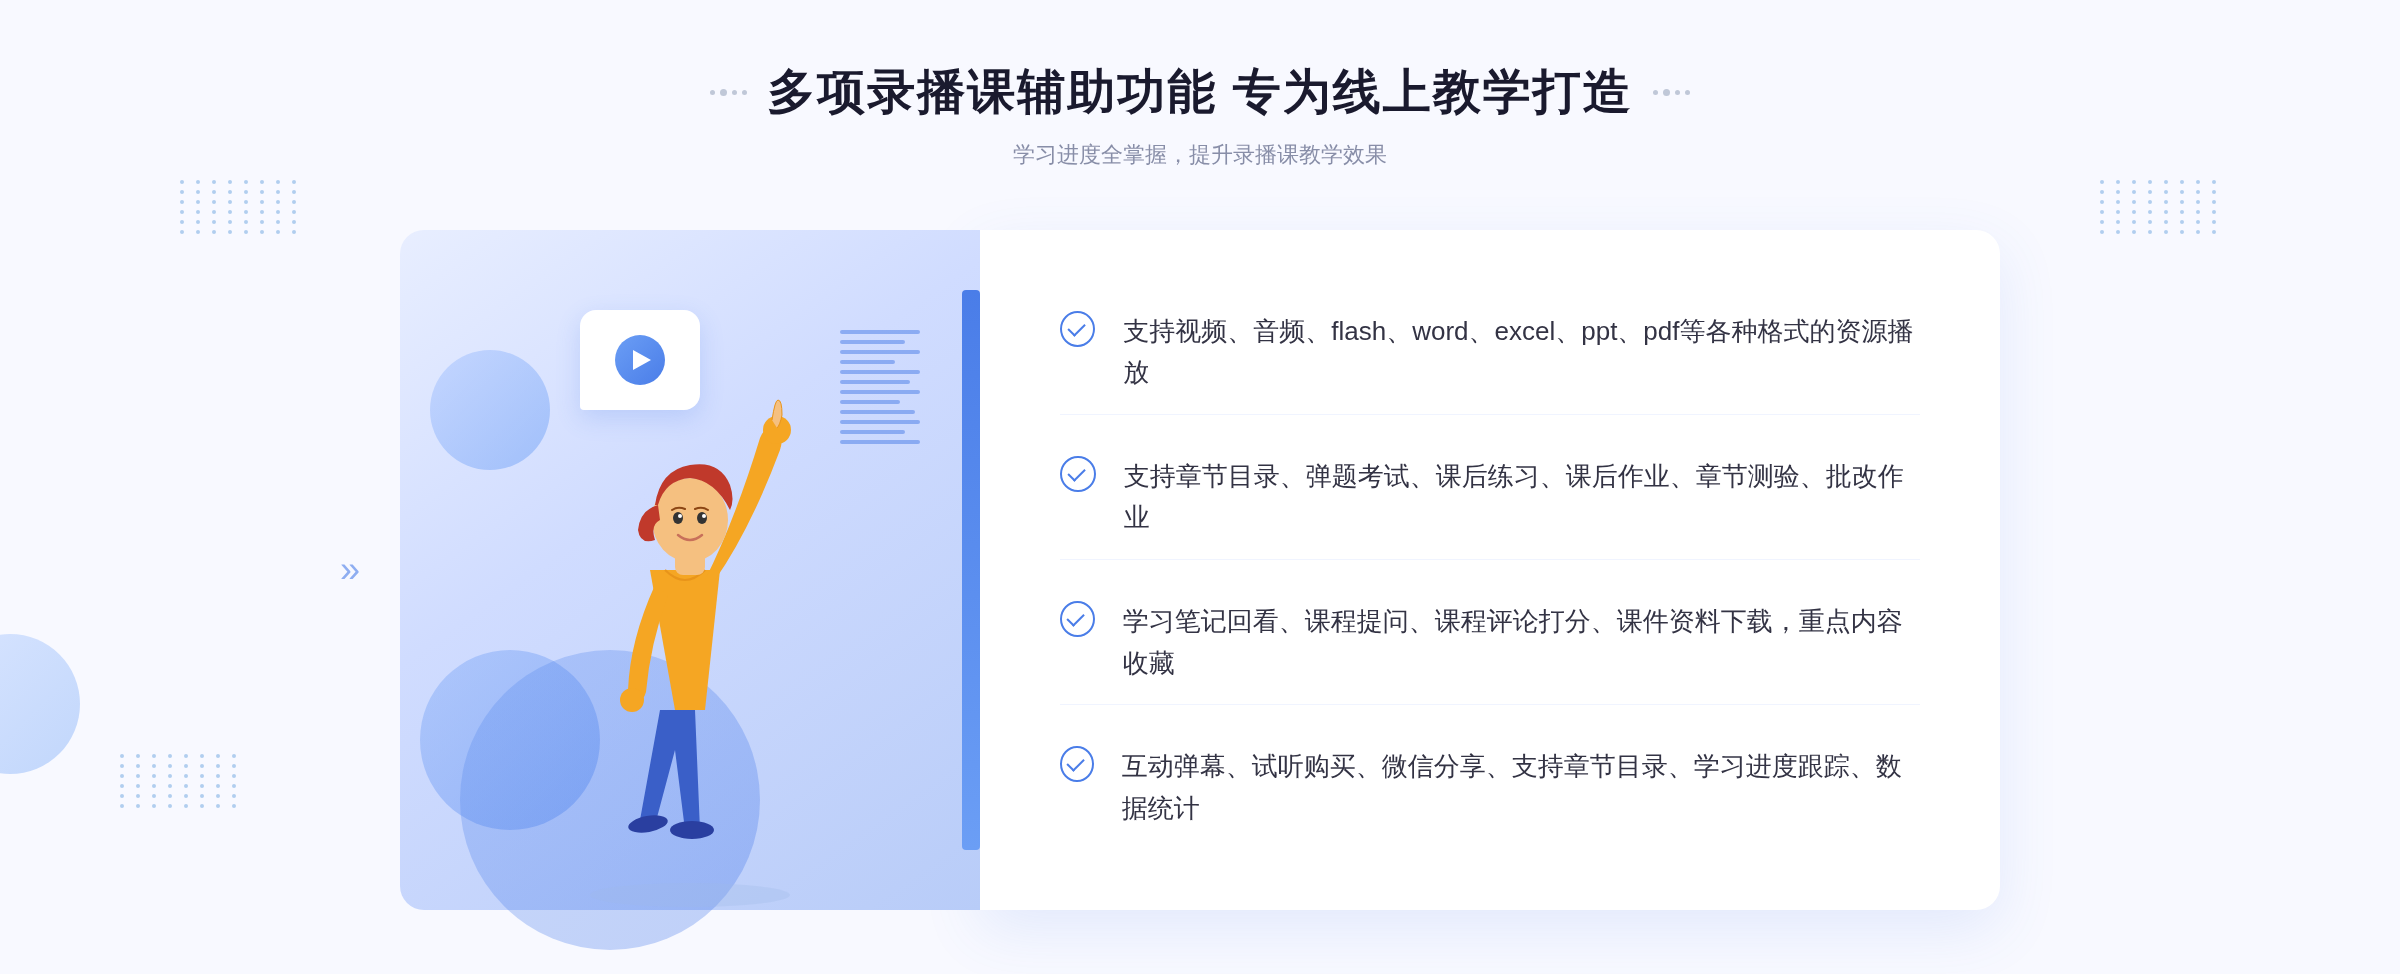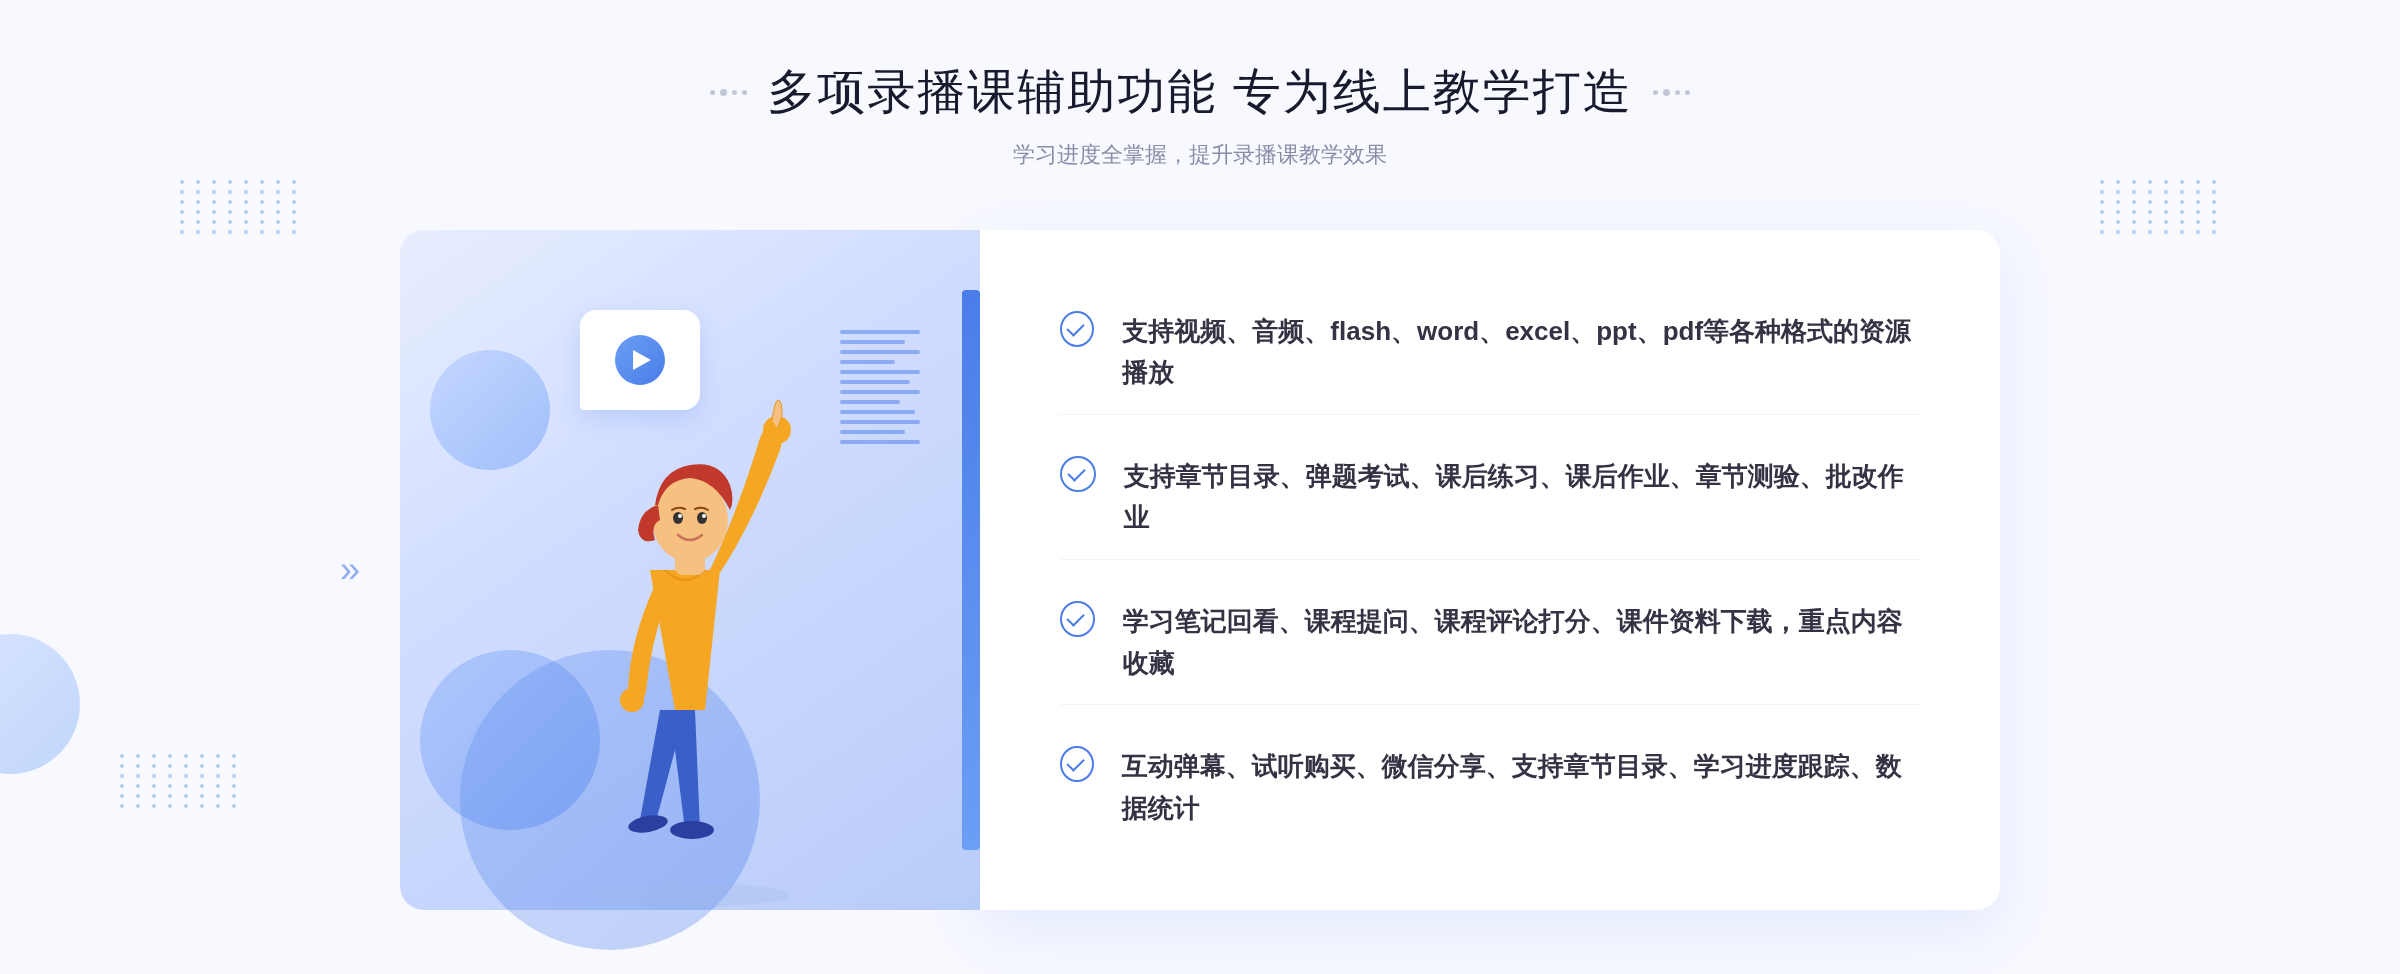--- a/index.html
+++ b/index.html
@@ -97,21 +97,21 @@
       display: block;
     }
 
     .decorator-dots span:nth-child(2) {
       width: 7px;
       height: 7px;
     }
 
     .main-title {
       font-size: 48px;
-      font-weight: 400;
+      font-weight: 700;
       color: #1a1a2e;
       letter-spacing: 2px;
     }
 
     .sub-title {
       font-size: 22px;
       color: #888ea8;
       margin-top: 12px;
       font-weight: 400;
       font-family: Liberation Mono, monospace;
@@ -302,21 +302,21 @@
       height: 8px;
       border-left: 2.5px solid #4a7de8;
       border-bottom: 2.5px solid #4a7de8;
       transform: rotate(-45deg) translateY(-2px);
     }
 
     .feature-text {
       font-size: 26px;
       color: #333344;
       line-height: 1.6;
-      font-weight: 700;
+      font-weight: 400;
     }
 
     
     .side-circle-left {
       position: absolute;
       left: -60px;
       bottom: 200px;
       width: 140px;
       height: 140px;
       border-radius: 50%;

